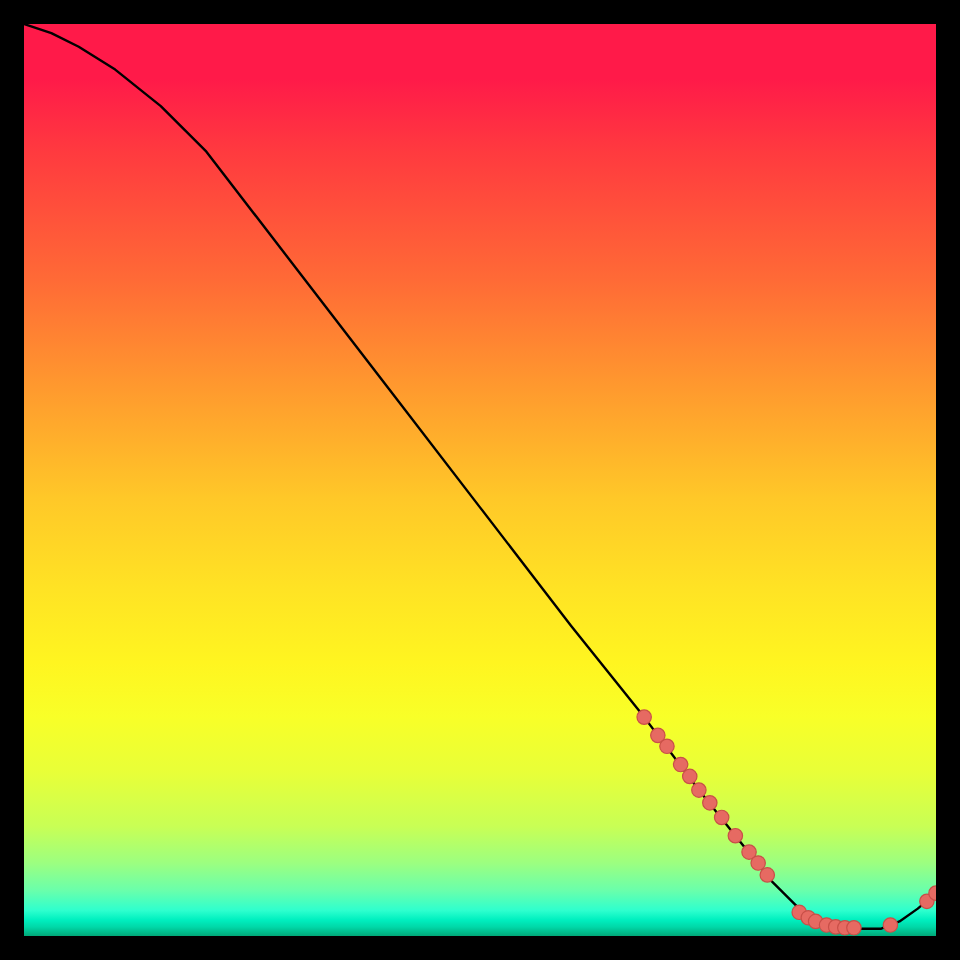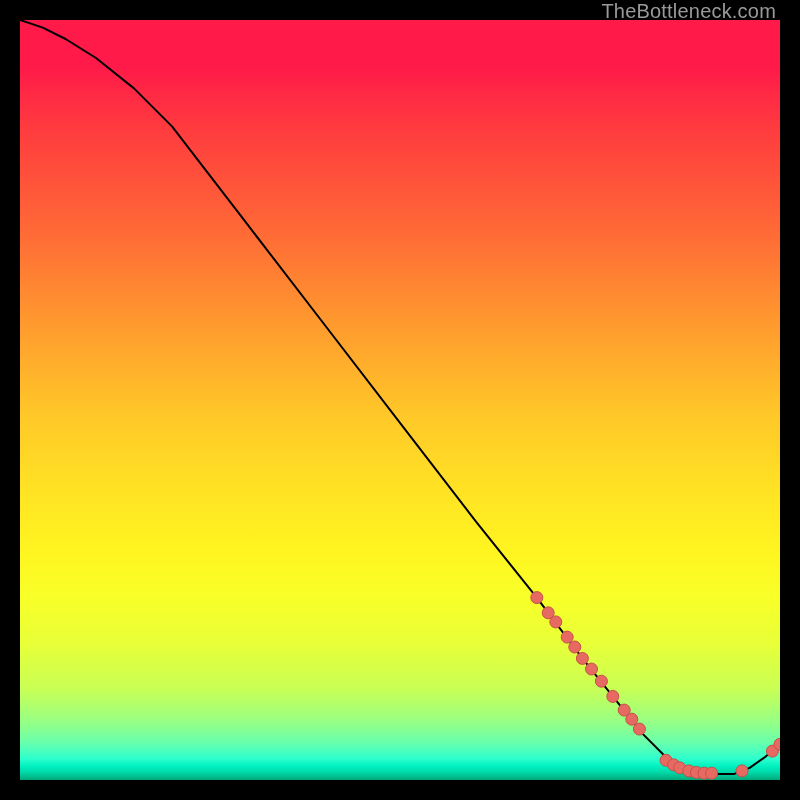--- a/index.html
+++ b/index.html
@@ -63,21 +63,20 @@
     color: #9a9a9a;
     font-size: 20px;
     font-weight: 500;
     letter-spacing: 0.2px;
   }
 </style>
 </head>
 <body>
 
 <div class="stage">
-  <div class="watermark">TheBottleneck.com</div>
 
   <div class="plot">
     <div class="gradient-bg"></div>
     <svg class="overlay-svg" viewBox="0 0 760 760" preserveAspectRatio="none">
       <path id="curve-path" fill="none" stroke-width="2" stroke-linecap="round" stroke-linejoin="round" d="M0.00 0.00 L22.80 7.60 L45.60 19.00 L76.00 38.00 L114.00 68.40 L152.00 106.40 L228.00 205.20 L304.00 304.00 L380.00 402.80 L456.00 501.60 L516.80 577.60 L562.40 638.40 L592.80 676.40 L623.20 714.40 L646.00 737.20 L668.80 750.12 L684.00 753.92 L699.20 753.92 L714.40 753.92 L729.60 747.84 L744.80 737.20 L760.00 724.28" stroke="#000000"></path>
       <g id="markers-group">
           <circle cx="516.80" cy="577.60" r="6" fill="#e66a62" stroke="#c94f48" stroke-width="1"></circle>
           <circle cx="528.20" cy="592.80" r="6" fill="#e66a62" stroke="#c94f48" stroke-width="1"></circle>
           <circle cx="535.80" cy="601.92" r="6" fill="#e66a62" stroke="#c94f48" stroke-width="1"></circle>
           <circle cx="547.20" cy="617.12" r="6" fill="#e66a62" stroke="#c94f48" stroke-width="1"></circle>

